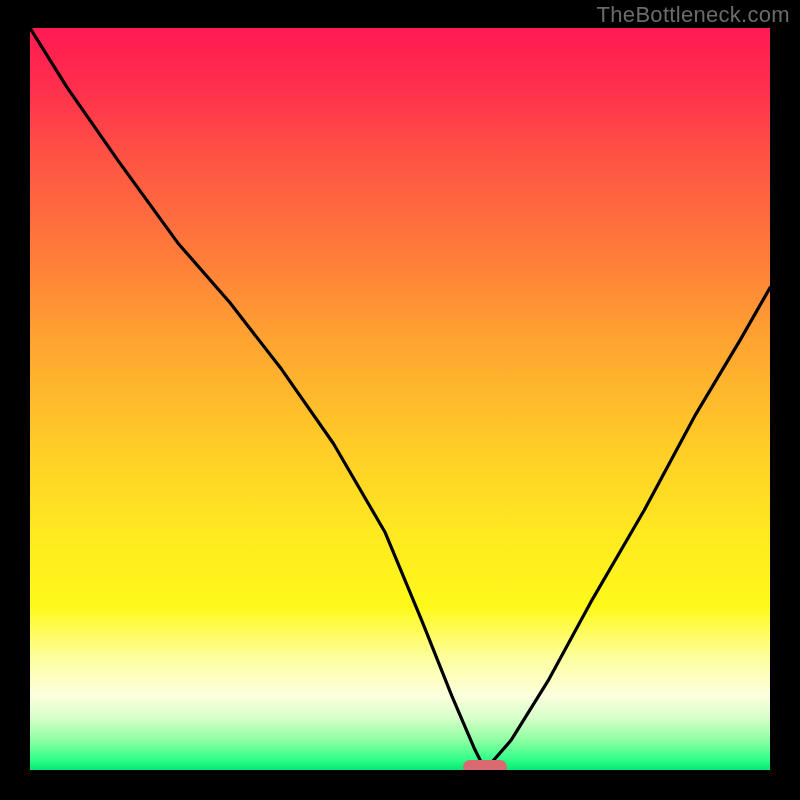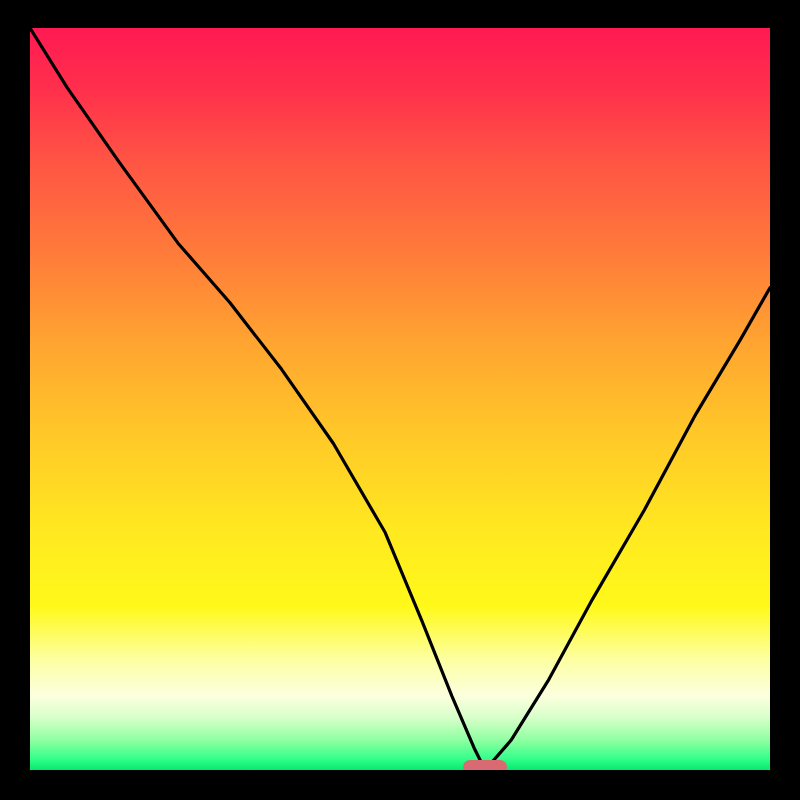--- a/index.html
+++ b/index.html
@@ -72,20 +72,21 @@
     border-radius: 7px;
     background: #d96a72;
     z-index: 5;
   }
 </style>
 </head>
 <body>
 
 <div class="frame">
 
+  <div class="watermark">TheBottleneck.com</div>
 
   <div class="plot-area">
 
     <div class="gradient-bg"></div>
 
     <svg class="curve" viewBox="0 0 740 742" preserveAspectRatio="none">
       <path id="curve-path" fill="none" stroke-width="3.2" stroke-linecap="round" stroke-linejoin="round" d="M0.00 0.00 L37.00 59.36 L88.80 133.56 L148.00 215.18 L199.80 274.54 L251.60 341.32 L303.40 415.52 L355.20 504.56 L392.20 593.60 L421.80 667.80 L444.00 719.74 L455.10 742.00 L481.00 712.32 L518.00 652.96 L562.40 571.34 L614.20 482.30 L666.00 385.84 L710.40 311.64 L740.00 259.70" stroke="#000000"></path>
     </svg>
 
     <div id="marker" class="marker" style="left: 432.9px; width: 44.4px; top: 732px; background: rgb(217, 106, 114);"></div>

